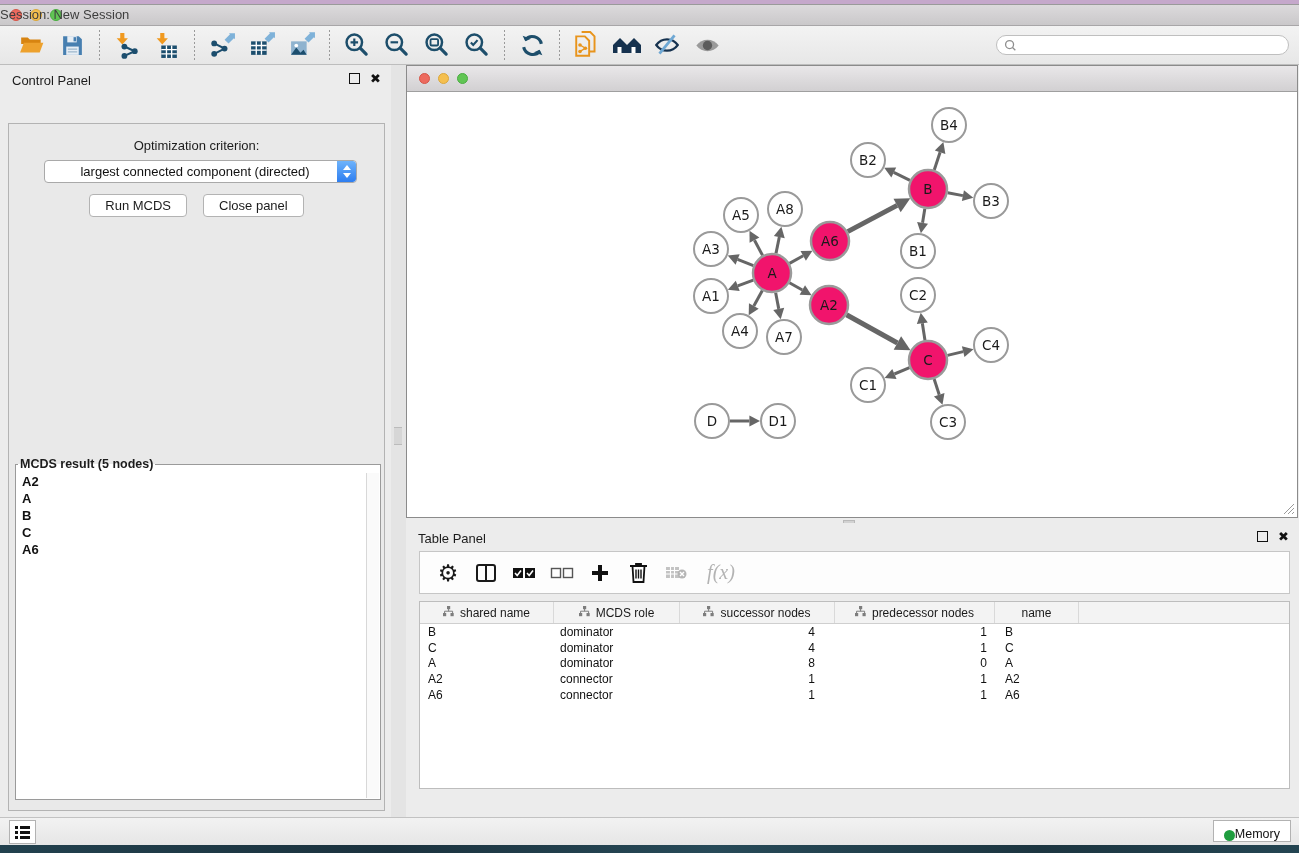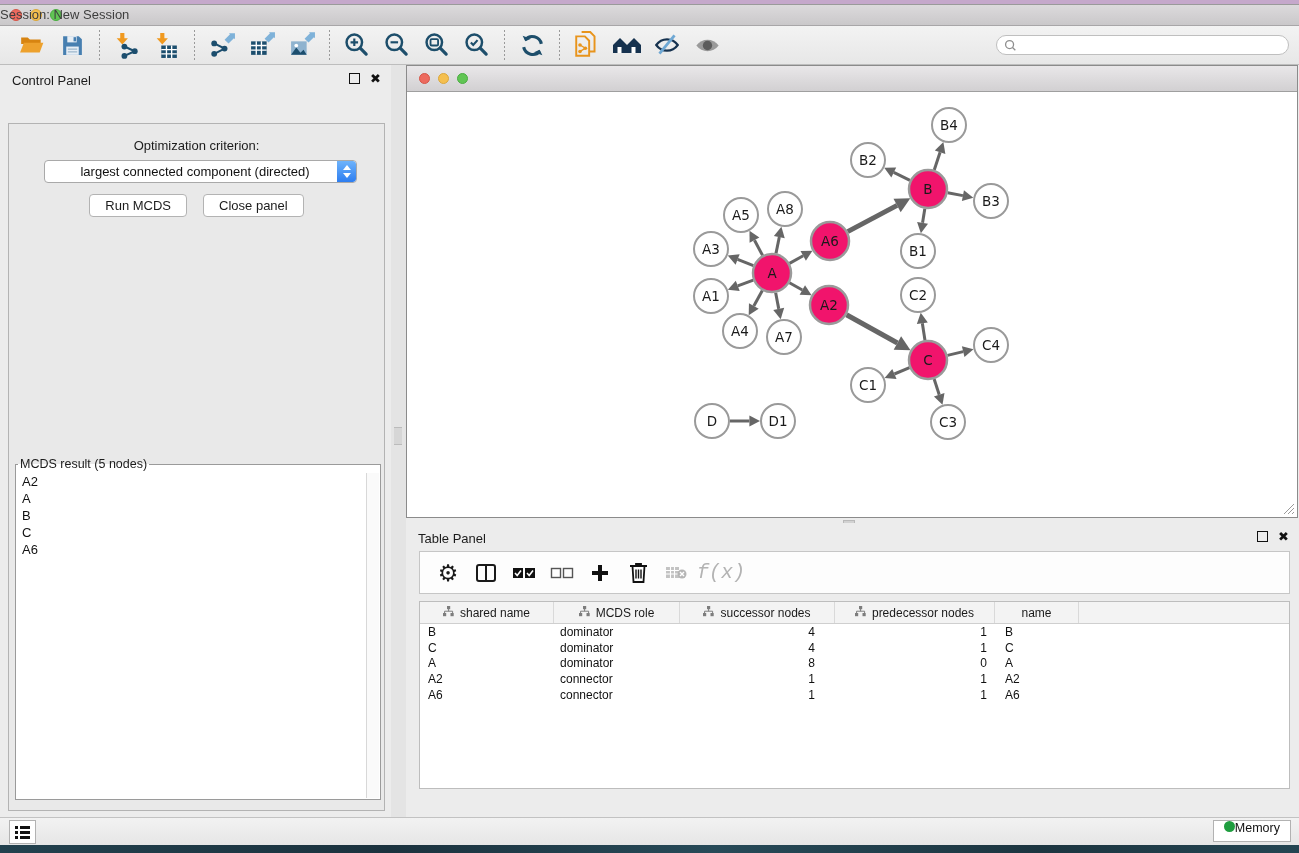--- a/index.html
+++ b/index.html
@@ -60,21 +60,21 @@
   .dd-stepper{width:19px;align-self:stretch;background:linear-gradient(#6eb3fb,#2e7ef0);
        border-radius:0 3px 3px 0;position:relative;}
   .dd-stepper:before,.dd-stepper:after{content:"";position:absolute;left:5.5px;
        border-left:4px solid transparent;border-right:4px solid transparent;}
   .dd-stepper:before{top:4px;border-bottom:5px solid #fff;}
   .dd-stepper:after{bottom:4px;border-top:5px solid #fff;}
   .btnrow{position:absolute;left:0;right:0;top:70px;display:flex;justify-content:center;gap:16px;}
   .pushbtn{background:#fff;border:1px solid #b3b3b3;border-radius:4px;
        font-size:13px;color:#1c1c1c;padding:3px 15px;}
   .resultbox{position:absolute;left:6px;right:3px;top:333px;bottom:10px;
-       border:1px solid #9a9a9a;background:#fff;}
+       border:1px solid #9a9a9a;background:#fff;font-weight:bold;}
   .resultbox legend{font-size:12.5px;color:#1c1c1c;padding:0 2px;margin-left:2px;}
   fieldset{margin:0;padding:0;}
   .rlist{position:absolute;left:1px;right:14px;top:2px;bottom:1px;overflow:hidden;}
   .ritem{font-size:13px;color:#111;padding:1px 0 1px 5px;line-height:15px;}
   .rscroll{position:absolute;right:1px;top:2px;bottom:1px;width:12px;
        background:#fafafa;border-left:1px solid #d8d8d8;}
   
   .vdivider{position:absolute;left:391px;top:0;bottom:0;width:15px;background:#e4e4e4;}
   .vdivider .grip{position:absolute;left:3px;top:362px;width:8px;height:16px;
        border-top:1px solid #bbb;border-bottom:1px solid #bbb;background:#d6d6d6;}
@@ -95,21 +95,21 @@
   .hgrip{position:absolute;left:437px;top:455px;width:12px;height:6px;background:#d2d2d2;
        border:1px solid #b9b9b9;box-sizing:border-box;}
   
   .tpanel{position:absolute;left:0;right:0;top:458px;bottom:0;background:#ececec;}
   .ttoolbar{position:absolute;left:13px;right:9px;top:28px;height:43px;background:#fdfdfd;
        border:1px solid #c6c6c6;display:flex;align-items:center;padding-left:14px;
        box-sizing:border-box;gap:10px;}
   .tti{display:inline-flex;align-items:center;justify-content:center;
        width:28px;height:28px;}
   .gear-glyph{font-size:23px;color:#1a1a1a;line-height:24px;}
-  .fx{font-family:Liberation Mono, monospace;font-style:italic;
+  .fx{font-family:Liberation Serif, serif;font-style:italic;
        font-size:20px;color:#b3b3b3;}
   .ttable{position:absolute;left:13px;right:9px;top:78px;height:188px;background:#fff;
        border:1px solid #bdbdbd;box-sizing:border-box;overflow:hidden;}
   .thead{display:flex;height:21px;background:#f3f3f3;border-bottom:1px solid #cfcfcf;}
   .th{display:flex;align-items:center;justify-content:center;gap:6px;
        font-size:12px;color:#1a1a1a;border-right:1px solid #d9d9d9;box-sizing:border-box;}
   .th.filler{border-right:none;}
   .trow{display:flex;height:15.7px;align-items:center;}
   .td{font-size:12px;color:#111;box-sizing:border-box;white-space:nowrap;overflow:hidden;}
   .ttabs{position:absolute;left:0;right:0;top:271px;display:flex;justify-content:center;}
@@ -117,21 +117,21 @@
        border-left:none;padding:3px 14px;}
   .ttab:first-child{border-left:1px solid #b5b5b5;border-radius:4px 0 0 4px;}
   .ttab:last-child{border-radius:0 4px 4px 0;}
   .ttab.active{background:linear-gradient(#55a9fd,#2f8ef8);border-color:#2f87ea;color:#fff;}
   
   .statusbar{height:27px;background:linear-gradient(#f2f2f2,#e6e6e6);
        border-top:1px solid #c2c2c2;position:relative;flex:0 0 auto;}
   .listbtn{position:absolute;left:9px;top:2px;width:25px;height:22px;background:#fff;
        border:1px solid #b2b2b2;display:flex;align-items:center;justify-content:center;}
   .membtn{position:absolute;right:8px;top:2px;height:22px;background:#fff;
-       border:1px solid #b2b2b2;display:flex;align-items:flex-start;
+       border:1px solid #b2b2b2;display:flex;align-items:flex-end;
        padding:0 10px;font-size:12.5px;color:#111;box-sizing:border-box;}
   .memdot{width:11px;height:11px;border-radius:50%;background:#1f9d3f;}
 </style>
 </head>
 <body>
 
 <div class="wall-bottom"></div>
 
 <div class="app">
 

